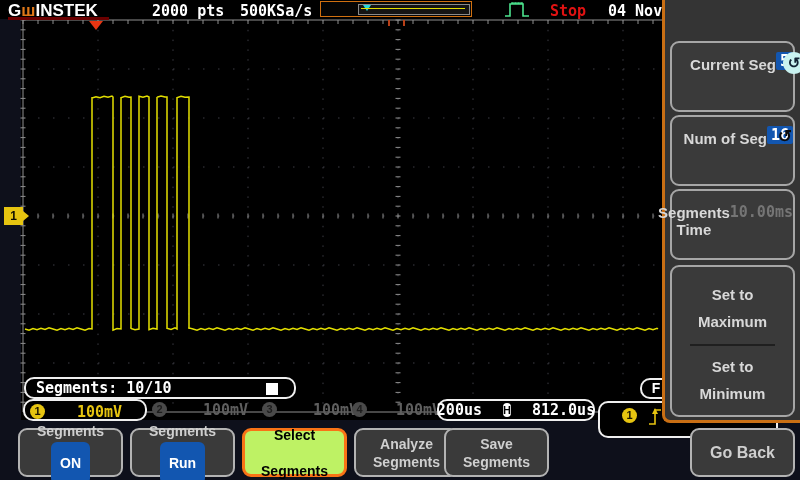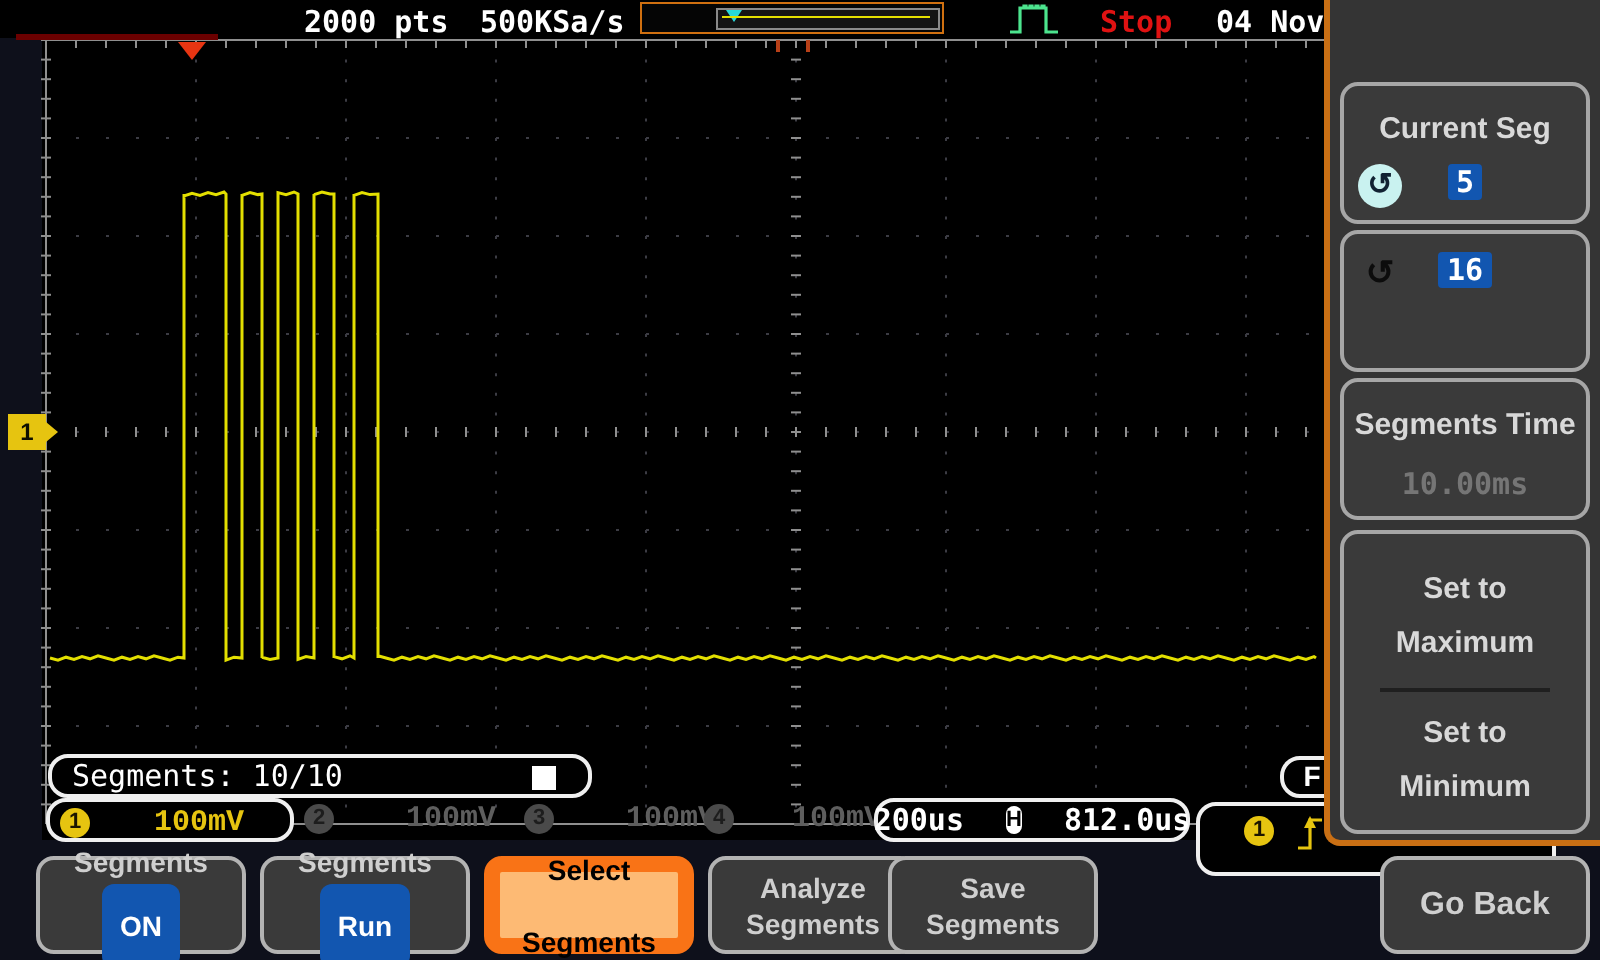--- a/index.html
+++ b/index.html
@@ -35,67 +35,67 @@
   #ch1-marker { left:4px; top:207px; width:19px; height:18px; background:#e6c410; z-index:3;
                 color:#100f00; font-weight:bold; font-size:12px; text-align:center; line-height:18px; }
   #ch1-marker:after { content:""; position:absolute; left:19px; top:4px; width:0; height:0;
                 border-top:5px solid transparent; border-bottom:5px solid transparent;
                 border-left:6px solid #e6c410; }
 
   
   .wbox { background:#000; border:2px solid #efefef; border-radius:10px; z-index:5; }
   #segments-box { left:24px; top:377px; width:272px; height:22px;
                   display:flex; align-items:center; padding:0 10px; }
-  #segments-box .txt { color:#fff; font-size:15px; font-weight:normal; }
+  #segments-box .txt { color:#fff; font-size:15px; font-weight:bold; }
   #segments-stop-square { position:absolute; right:16px; top:4px; width:12px; height:12px; background:#fff; }
   #f-box { left:640px; top:378px; width:32px; height:21px; color:#fff; font-weight:bold;
            font-size:14px; text-align:center; line-height:17px; }
 
   
   #chbar { left:0; top:399px; width:800px; height:22px; z-index:5; }
   .chip { position:absolute; width:15px; height:15px; border-radius:50%; top:3px;
           font-size:11px; font-weight:bold; text-align:center; line-height:15px; }
   .chip.on  { background:#e6c410; color:#1a1500; }
   .chip.off { background:#4a4a4a; color:#1d1d1d; }
   .dcicon { position:absolute; top:7px; width:13px; height:8px; }
   .dcicon .l1 { width:13px; height:2px; margin-bottom:2px; }
   .dcicon .l2 { width:13px; height:2px; }
   .dcicon.on .l1 { background:#e6c410; }
   .dcicon.on .l2 { background:repeating-linear-gradient(90deg,#e6c410 0 3px,transparent 3px 5px); }
   .dcicon.off .l1 { background:#5b5b5b; }
   .dcicon.off .l2 { background:repeating-linear-gradient(90deg,#5b5b5b 0 3px,transparent 3px 5px); }
-  .chval { position:absolute; top:2px; font-size:15px; font-weight:bold;font-family:Liberation Mono, monospace; }
+  .chval { position:absolute; top:2px; font-size:15px; font-weight:bold; }
   .chval.on { color:#e6c410; } .chval.off { color:#5e5e5e; }
   #ch1-box { position:absolute; left:23px; top:0px; width:124px; height:22px;
              background:#000; border:2px solid #efefef; border-radius:10px; }
   #horiz-box { left:437px; top:399px; width:158px; height:22px; display:flex;
                align-items:center; justify-content:center; gap:21px; }
   #horiz-box .t { color:#fff; font-size:15px; font-weight:bold; }
   #h-icon { width:14px; height:14px; background:#fff; border-radius:4px; color:#000;
             font-size:11px; font-weight:bold; text-align:center; line-height:14px; }
   #trig-box { left:598px; top:401px; width:180px; height:37px; }
 
   
   .menu-btn { position:absolute; top:428px; width:105px; height:49px; background:#3a3a3a;
               border:2px solid #b3b3b3; border-radius:9px; z-index:6;
               display:flex; flex-direction:column; align-items:center; justify-content:center;
               color:#cfcfcf; font-size:14px; font-weight:bold; line-height:18px; text-align:center; }
   .menu-btn .badge { background:#1256b0; color:#fff; border-radius:6px; padding:12px 9px;
                      font-size:14px; margin-top:2px; }
-  .menu-btn.selected { background:#fdba74; border:8px solid #f97316; color:#000;gap:18px; }
+  .menu-btn.selected { background:#bef264; border:3px solid #f97316; color:#000;gap:18px; }
 
   
   #side-panel { left:662px; top:0; width:138px; height:423px; background:#343434; z-index:10;
                 border-left:3px solid #c96f14; border-bottom:3px solid #c96f14;
                 border-bottom-left-radius:8px; }
   .pbox { position:absolute; left:5px; width:125px; background:#3a3a3a;
           border:2px solid #a6a6a6; border-radius:9px; color:#d8d8d8;
           font-weight:bold; font-size:15px; text-align:center; }
   #p-title { top:6px; height:30px; line-height:26px; }
-  .pctl { display:flex; flex-direction:column; }
+  .pctl { display:flex; flex-direction:row;justify-content:flex-end; }
   .pctl .lbl { margin-top:13px; }
   .pctl .valrow { position:relative; margin-top:9px; height:24px; }
   .rot-icon { position:absolute; left:7px; top:0px; width:22px; height:22px; border-radius:50%;
               font-size:15px; font-weight:bold; line-height:22px; text-align:center; }
   .rot-icon.hl { background:#c9f2f0; color:#123; }
   .rot-icon.dk { color:#0c0c0c; font-size:17px; }
   .pval { display:inline-block; background:#1256b0; color:#fff; font-size:15px;
           font-weight:bold; padding:0 4px; border-radius:2px; margin:0 auto; }
   #p-segtime .dim { color:#757575; font-size:15px; margin-top:12px; }
   #p-setbox { top:265px; height:152px; }
@@ -316,20 +316,21 @@
     <line x1="389" y1="20" x2="389" y2="26" stroke="#b84018" stroke-width="2"></line>
     <line x1="404" y1="20" x2="404" y2="26" stroke="#b84018" stroke-width="2"></line>
   </svg>
 <svg class="abs" id="wavesvg">
     <polyline points="25,329 25,329.0 29,330.1 33,328.6 37,329.7 41,328.3 45,329.4 49,327.9 53,329.0 57,330.1 61,328.6 65,329.7 69,328.3 73,329.4 77,327.9 81,329.0 85,330.1 89,328.6 92,329 92,97 92,98.0 96,96.7 100,97.7 104,96.3 108,97.3 112,96.0 113,97 113,329 113,330.1 117,328.6 121,329 121,97 121,97.7 125,96.3 129,97.3 131,97 131,329 131,328.6 135,329.7 139,329 139,97 139,96.3 143,97.3 147,96.0 149,97 149,329 149,329.7 153,328.3 157,329 157,97 157,97.3 161,96.0 165,97.0 167,97 167,329 167,328.3 171,329.4 175,327.9 177,329 177,97 177,97.7 181,96.3 185,97.3 189,97 189,329 189,327.9 193,329.0 197,330.1 201,328.6 205,329.7 209,328.3 213,329.4 217,327.9 221,329.0 225,330.1 229,328.6 233,329.7 237,328.3 241,329.4 245,327.9 249,329.0 253,330.1 257,328.6 261,329.7 265,328.3 269,329.4 273,327.9 277,329.0 281,330.1 285,328.6 289,329.7 293,328.3 297,329.4 301,327.9 305,329.0 309,330.1 313,328.6 317,329.7 321,328.3 325,329.4 329,327.9 333,329.0 337,330.1 341,328.6 345,329.7 349,328.3 353,329.4 357,327.9 361,329.0 365,330.1 369,328.6 373,329.7 377,328.3 381,329.4 385,327.9 389,329.0 393,330.1 397,328.6 401,329.7 405,328.3 409,329.4 413,327.9 417,329.0 421,330.1 425,328.6 429,329.7 433,328.3 437,329.4 441,327.9 445,329.0 449,330.1 453,328.6 457,329.7 461,328.3 465,329.4 469,327.9 473,329.0 477,330.1 481,328.6 485,329.7 489,328.3 493,329.4 497,327.9 501,329.0 505,330.1 509,328.6 513,329.7 517,328.3 521,329.4 525,327.9 529,329.0 533,330.1 537,328.6 541,329.7 545,328.3 549,329.4 553,327.9 557,329.0 561,330.1 565,328.6 569,329.7 573,328.3 577,329.4 581,327.9 585,329.0 589,330.1 593,328.6 597,329.7 601,328.3 605,329.4 609,327.9 613,329.0 617,330.1 621,328.6 625,329.7 629,328.3 633,329.4 637,327.9 641,329.0 645,330.1 649,328.6 653,329.7 657,328.3 658,329" fill="none" stroke="#e3df00" stroke-width="1.5"></polyline>
   </svg>
 <div class="abs" id="trig-pos-marker"></div>
 <div class="abs" id="ch1-marker">1</div>
 
 <div class="abs" id="topbar">
+  <div class="abs" id="logo"><span>G</span><span class="mid">ш</span><span>INSTEK</span></div>
   <div class="abs" id="logo-underline"></div>
   <div class="abs toptext mono" style="left:152px;">2000 pts</div>
   <div class="abs toptext mono" style="left:240px;">500KSa/s</div>
   <div class="abs" id="preview-box">
     <div class="abs" id="preview-inner">
       <div class="abs" id="preview-marker"></div>
       <svg class="abs" id="previewwave" style="left:0;top:0;width:110px;height:9px">
           <polyline points="2,3.5 6,3.5 10,3.5 14,3.5 18,3.5 22,3.5 26,3.5 30,3.5 34,3.5 38,3.5 42,3.5 46,3.5 50,3.5 54,3.5 58,3.5 62,3.5 66,3.5 70,3.5 74,3.5 78,3.5 82,3.5 86,3.5 90,3.5 94,3.5 98,3.5 102,3.5 106,3.5" fill="none" stroke="#e3df00" stroke-width="1"></polyline>
         </svg>
     </div>
@@ -399,20 +400,21 @@
 
 <div class="abs" id="side-panel">
   <div class="pbox pctl" style="top:41px; height:71px;">
     <span class="lbl">Current Seg</span>
     <div class="valrow">
       <span class="rot-icon hl">↺</span>
       <span class="pval mono">5</span>
     </div>
   </div>
   <div class="pbox pctl" style="top:115px; height:71px;">
+    <span class="lbl">Num of Seg</span>
     <div class="valrow">
       <span class="rot-icon dk">↺</span>
       <span class="pval mono">16</span>
     </div>
   </div>
   <div class="pbox pctl" id="p-segtime" style="top:189px; height:71px;">
     <span class="lbl">Segments Time</span>
     <span class="dim mono">10.00ms</span>
   </div>
   <div class="pbox" id="p-setbox">

